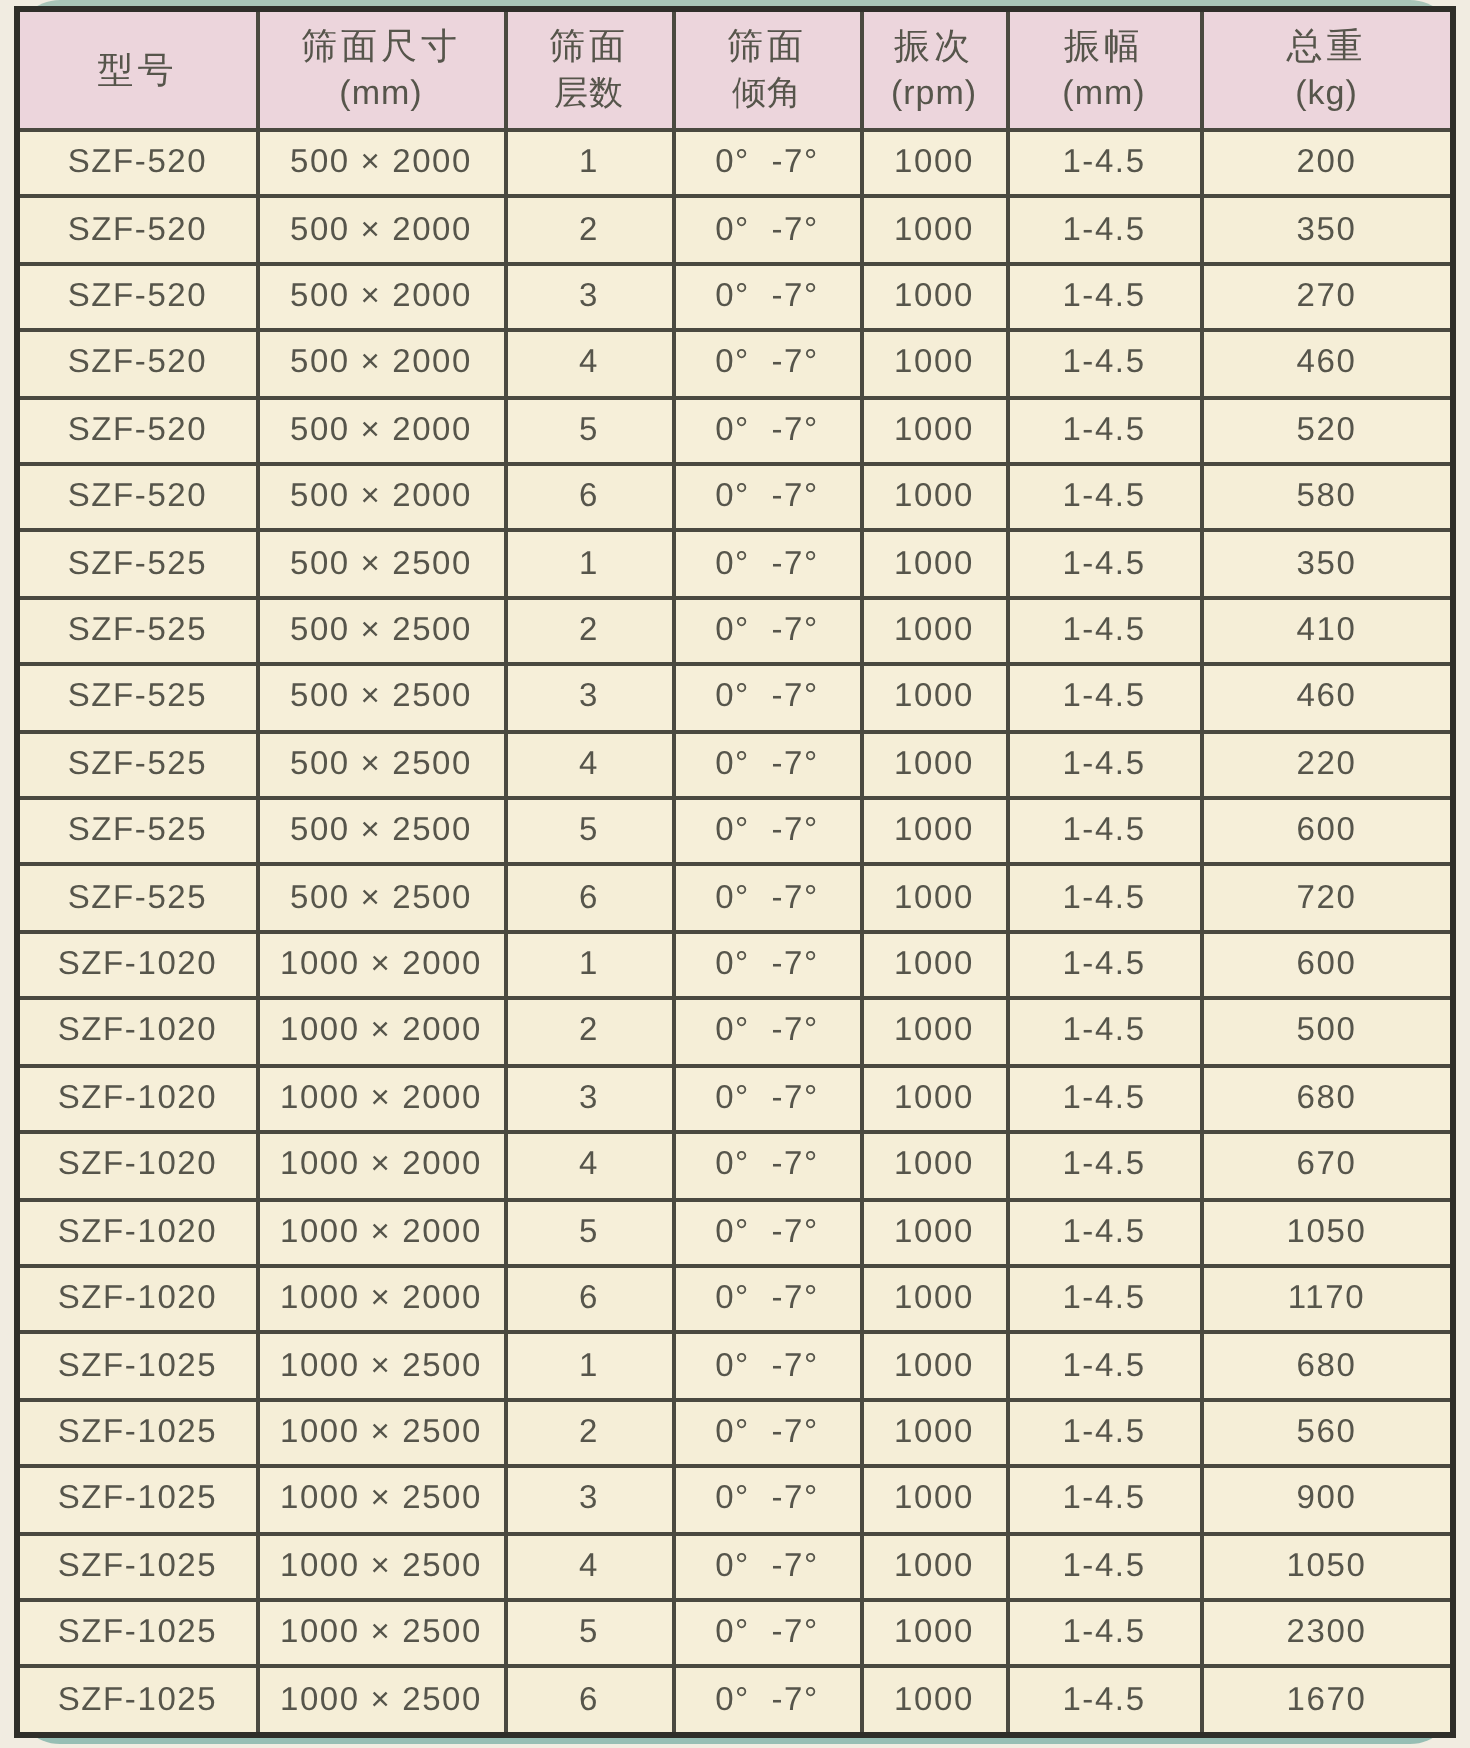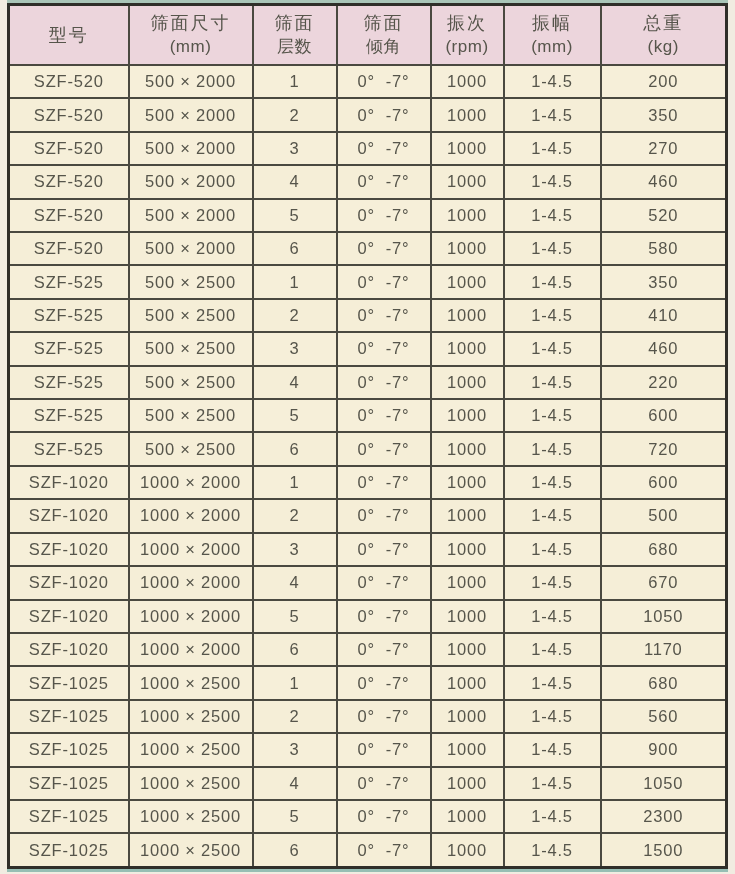--- a/index.html
+++ b/index.html
@@ -15,20 +15,21 @@
     overflow: hidden;
   }
   .frame {
     position: absolute;
     left: 7px;
     top: 3px;
     width: 721px;
     height: 866px;
     box-shadow: 0 -3px 0 rgba(110, 165, 152, 0.55), 0 3px 0 rgba(90, 160, 150, 0.6);
     background: #f6efd9;
+    border-radius: 23px;
   }
   table.spec {
     width: 100%;
     height: 100%;
     border-collapse: collapse;
     table-layout: fixed;
     background: #f6efd9;
     border: 3px solid #2f2e29;
     color: #56554b;
   }
@@ -316,17 +317,17 @@
           <td>1-4.5</td>
           <td>2300</td>
         </tr>
         <tr>
           <td>SZF-1025</td>
           <td>1000 × 2500</td>
           <td>6</td>
           <td>0°  -7°</td>
           <td>1000</td>
           <td>1-4.5</td>
-          <td>1500</td>
+          <td>1670</td>
         </tr>
       </tbody>
   </table>
 </div>
 
 </body></html>

